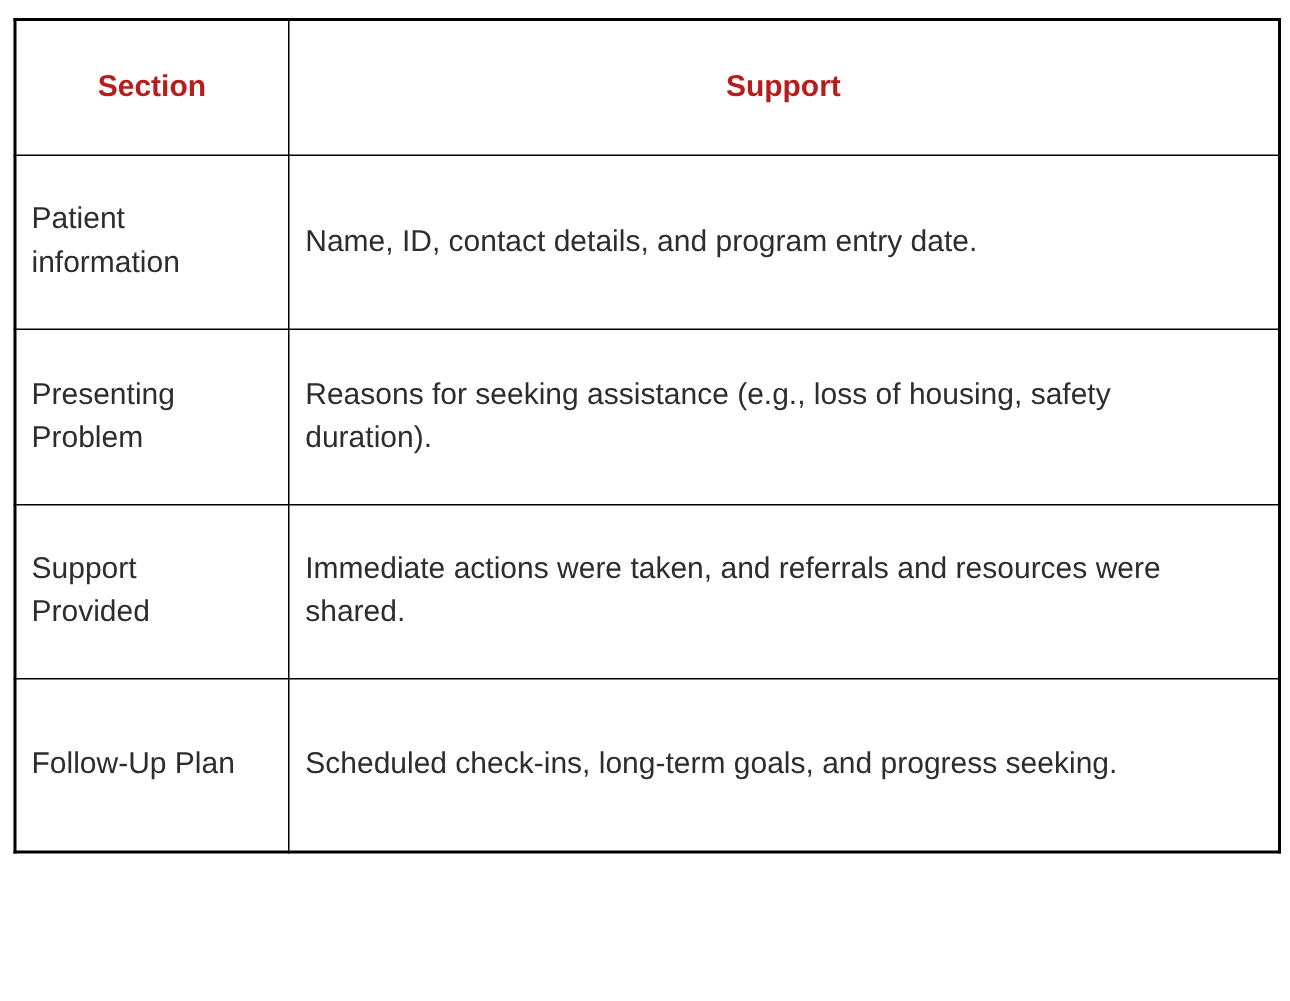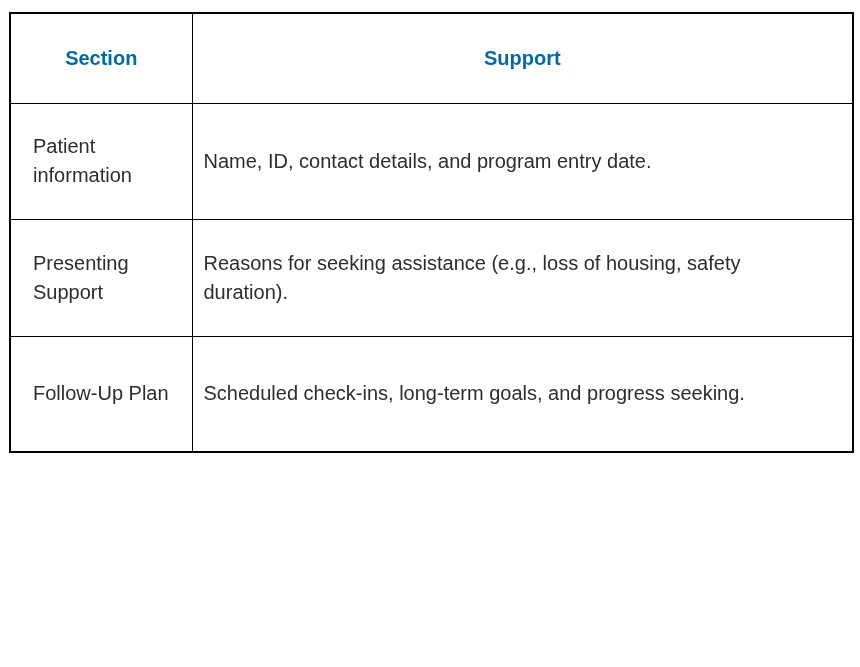--- a/index.html
+++ b/index.html
@@ -30,31 +30,31 @@
     font-size: 20px;
     line-height: 29px;
     box-sizing: border-box;
   }
   col.col-section { width: 182px; }
   col.col-details { width: 661px; }
 
   thead th {
     height: 90px;
     font-weight: bold;
-    color: #0369a1;
+    color: #b91c1c;
     text-align: center;
     padding: 0;
   }
   tbody td {
     color: #2d2d2d;
     font-weight: normal;
     text-align: left;
   }
   tbody td.section-cell {
-    padding: 0 22px 0 22px;
+    padding: 0 22px 0 10px;
   }
   tbody td.details-cell {
     padding: 0 40px 0 11px;
   }
   tbody tr:nth-child(1) td { height: 116px; }
   tbody tr:nth-child(2) td { height: 117px; }
   tbody tr:nth-child(3) td { height: 116px; }
   tbody tr:nth-child(4) td { height: 116px; }
   tbody tr:nth-child(5) td { height: 68px; text-align: right; }
 </style>
@@ -72,22 +72,26 @@
         <th>Section</th>
         <th>Support</th>
       </tr>
     </thead>
     <tbody>
       <tr>
         <td class="section-cell">Patient information</td>
         <td class="details-cell">Name, ID, contact details, and program entry date.</td>
       </tr>
       <tr>
-        <td class="section-cell">Presenting Support</td>
+        <td class="section-cell">Presenting Problem</td>
         <td class="details-cell">Reasons for seeking assistance (e.g., loss of housing, safety duration).</td>
+      </tr>
+      <tr>
+        <td class="section-cell">Support Provided</td>
+        <td class="details-cell">Immediate actions were taken, and referrals and resources were shared.</td>
       </tr>
       <tr>
         <td class="section-cell">Follow-Up Plan</td>
         <td class="details-cell">Scheduled check-ins, long-term goals, and progress seeking.</td>
       </tr>
     </tbody>
   </table>
 </div>
 
 </body></html>

